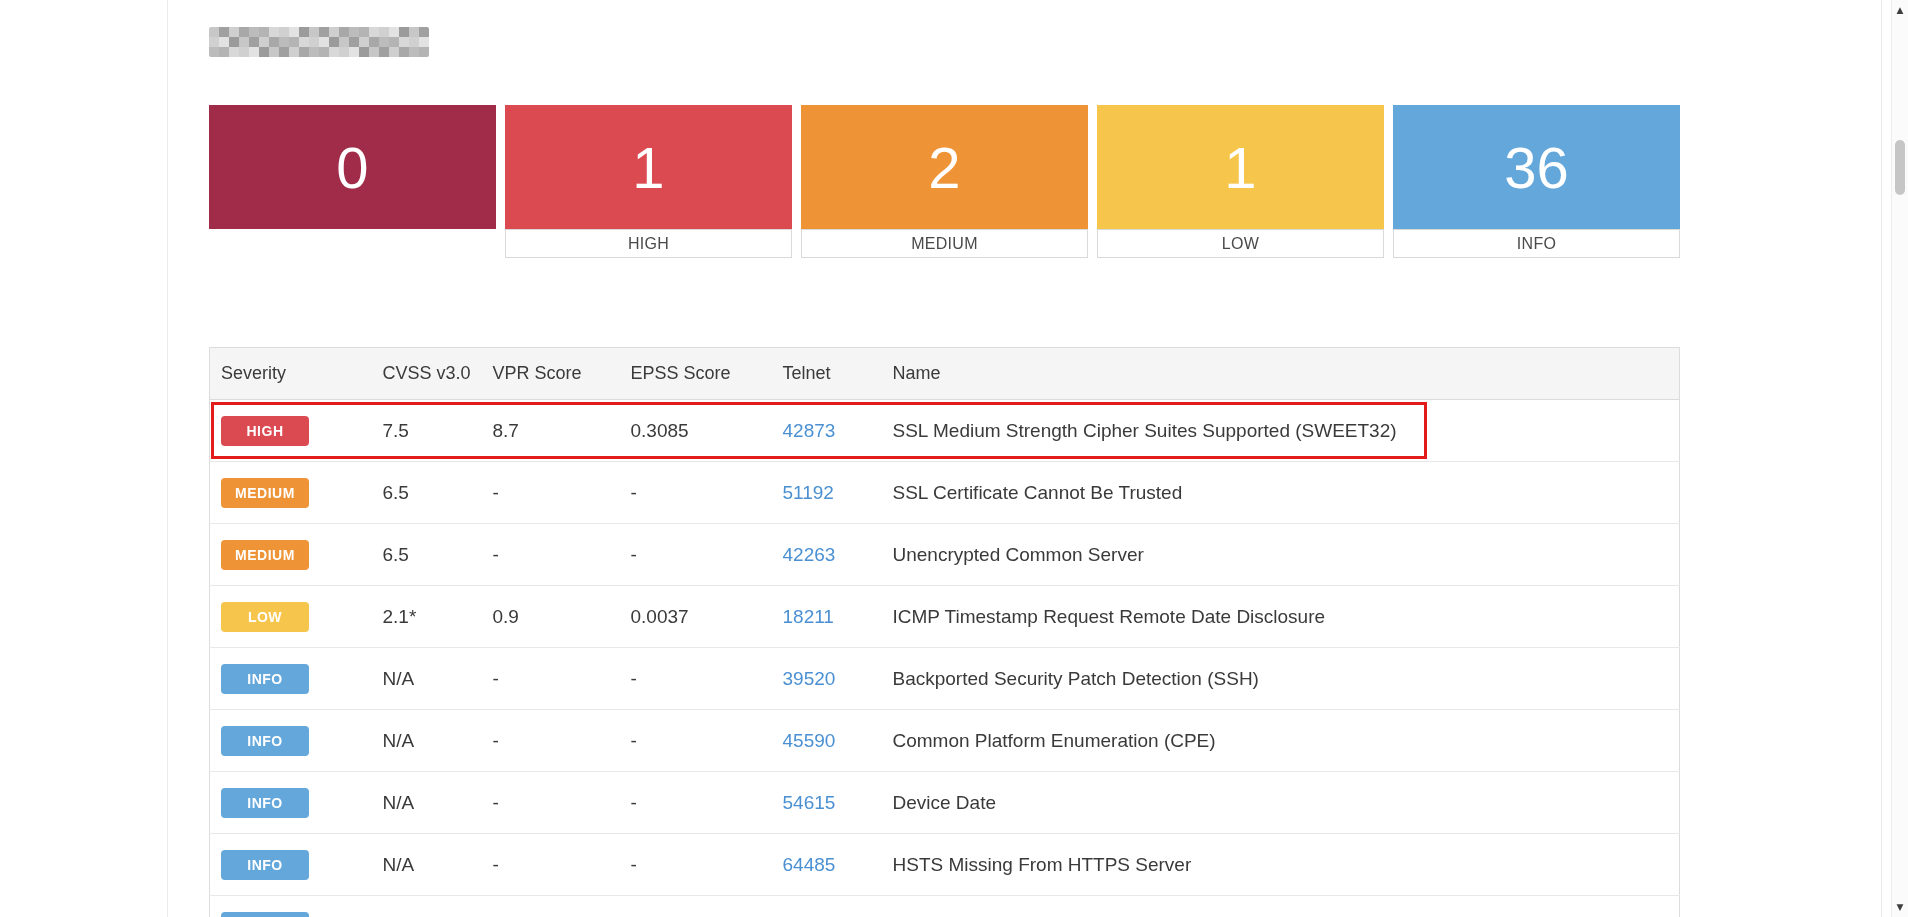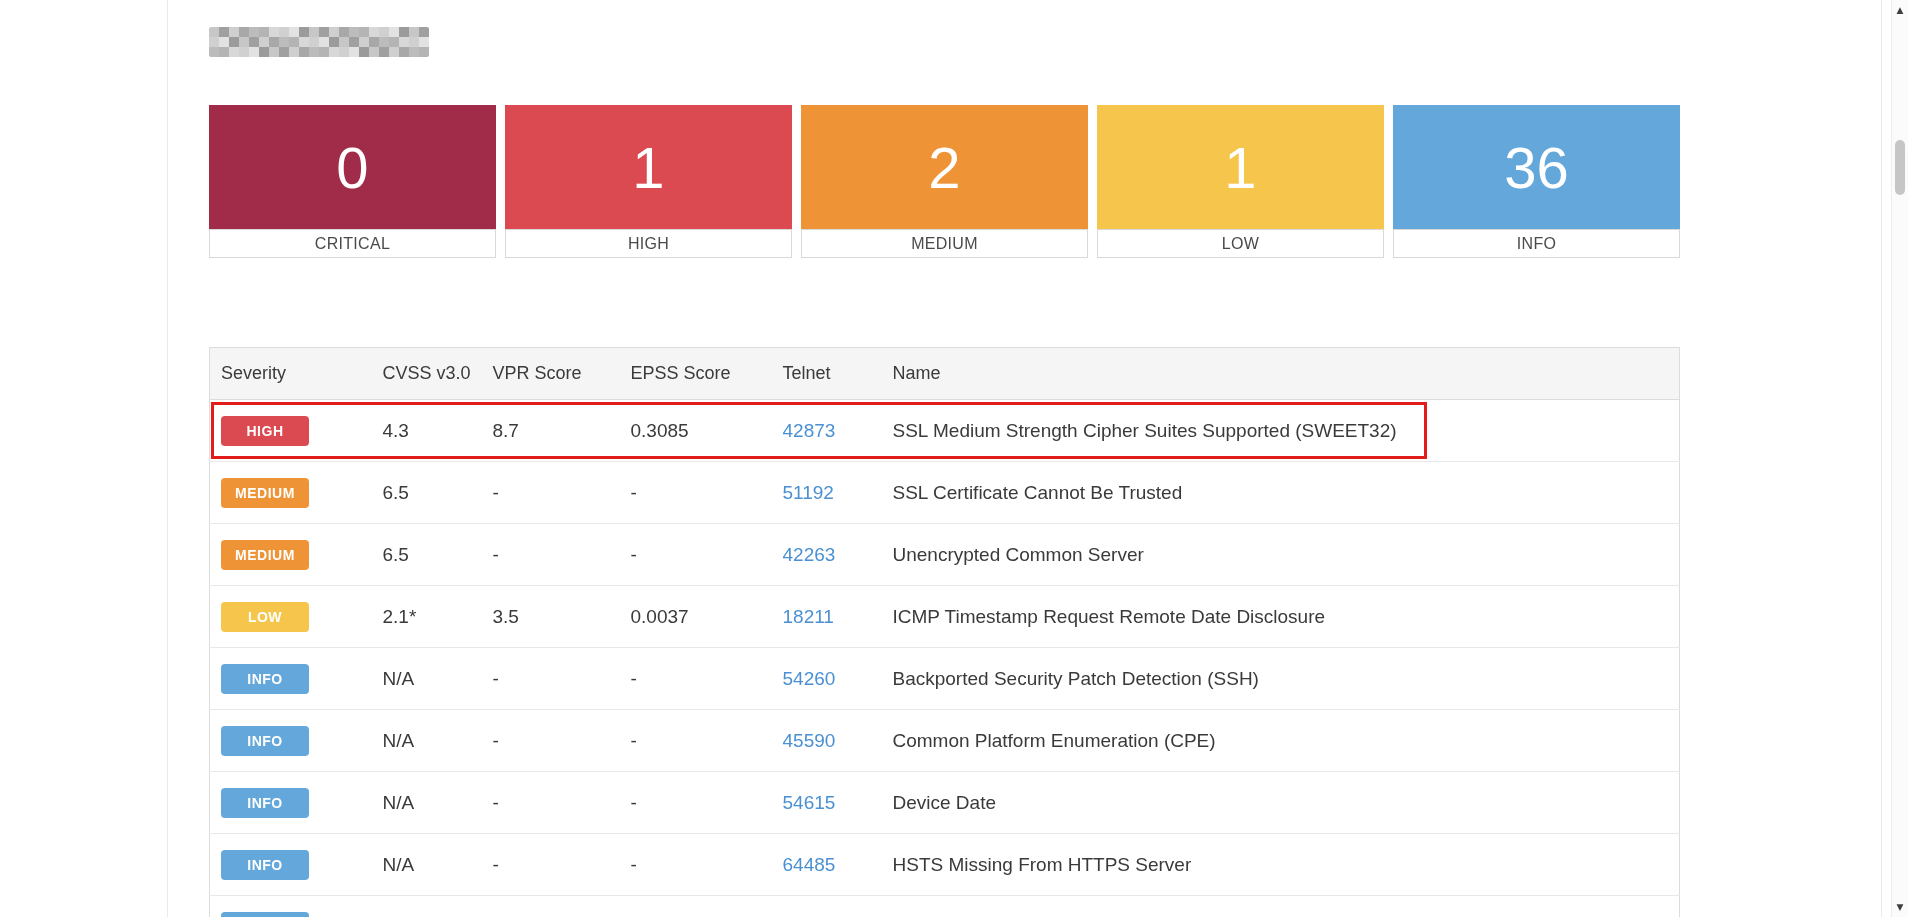--- a/index.html
+++ b/index.html
@@ -158,21 +158,20 @@
         <i style="background: rgb(160, 160, 160);"></i>
         <i style="background: rgb(207, 207, 207);"></i>
         <i style="background: rgb(168, 168, 168);"></i>
         <i style="background: rgb(188, 188, 188);"></i>
         <i style="background: rgb(180, 180, 180);"></i>
       </div>
 
     <div class="cards">
   <div class="card">
     <div class="card-count" style="background: rgb(161, 44, 73);">0</div>
-    <div class="card-label">CRITICAL</div>
   </div>
 
   <div class="card">
     <div class="card-count" style="background: rgb(219, 74, 80);">1</div>
     <div class="card-label">HIGH</div>
   </div>
 
   <div class="card">
     <div class="card-count" style="background: rgb(238, 147, 54);">2</div>
     <div class="card-label">MEDIUM</div>
@@ -205,21 +204,21 @@
               <th>CVSS v3.0</th>
               <th>VPR Score</th>
               <th>EPSS Score</th>
               <th>Telnet</th>
               <th>Name</th>
             </tr>
         </thead>
         <tbody id="table-body">
   <tr class="finding-row">
     <td class="col-sev"><span class="badge" style="background: rgb(219, 74, 80);">HIGH</span></td>
-    <td class="col-cvss">4.3</td>
+    <td class="col-cvss">7.5</td>
     <td class="col-vpr">8.7</td>
     <td class="col-epss">0.3085</td>
     <td class="col-plugin"><a href="#" class="plugin-link">42873</a></td>
     <td class="col-name">SSL Medium Strength Cipher Suites Supported (SWEET32)</td>
   </tr>
 
   <tr class="finding-row">
     <td class="col-sev"><span class="badge" style="background: rgb(238, 147, 54);">MEDIUM</span></td>
     <td class="col-cvss">6.5</td>
     <td class="col-vpr">-</td>
@@ -233,32 +232,32 @@
     <td class="col-cvss">6.5</td>
     <td class="col-vpr">-</td>
     <td class="col-epss">-</td>
     <td class="col-plugin"><a href="#" class="plugin-link">42263</a></td>
     <td class="col-name">Unencrypted Common Server</td>
   </tr>
 
   <tr class="finding-row">
     <td class="col-sev"><span class="badge" style="background: rgb(245, 198, 75);">LOW</span></td>
     <td class="col-cvss">2.1*</td>
-    <td class="col-vpr">3.5</td>
+    <td class="col-vpr">0.9</td>
     <td class="col-epss">0.0037</td>
     <td class="col-plugin"><a href="#" class="plugin-link">18211</a></td>
     <td class="col-name">ICMP Timestamp Request Remote Date Disclosure</td>
   </tr>
 
   <tr class="finding-row">
     <td class="col-sev"><span class="badge" style="background: rgb(99, 167, 219);">INFO</span></td>
     <td class="col-cvss">N/A</td>
     <td class="col-vpr">-</td>
     <td class="col-epss">-</td>
-    <td class="col-plugin"><a href="#" class="plugin-link">54260</a></td>
+    <td class="col-plugin"><a href="#" class="plugin-link">39520</a></td>
     <td class="col-name">Backported Security Patch Detection (SSH)</td>
   </tr>
 
   <tr class="finding-row">
     <td class="col-sev"><span class="badge" style="background: rgb(99, 167, 219);">INFO</span></td>
     <td class="col-cvss">N/A</td>
     <td class="col-vpr">-</td>
     <td class="col-epss">-</td>
     <td class="col-plugin"><a href="#" class="plugin-link">45590</a></td>
     <td class="col-name">Common Platform Enumeration (CPE)</td>

